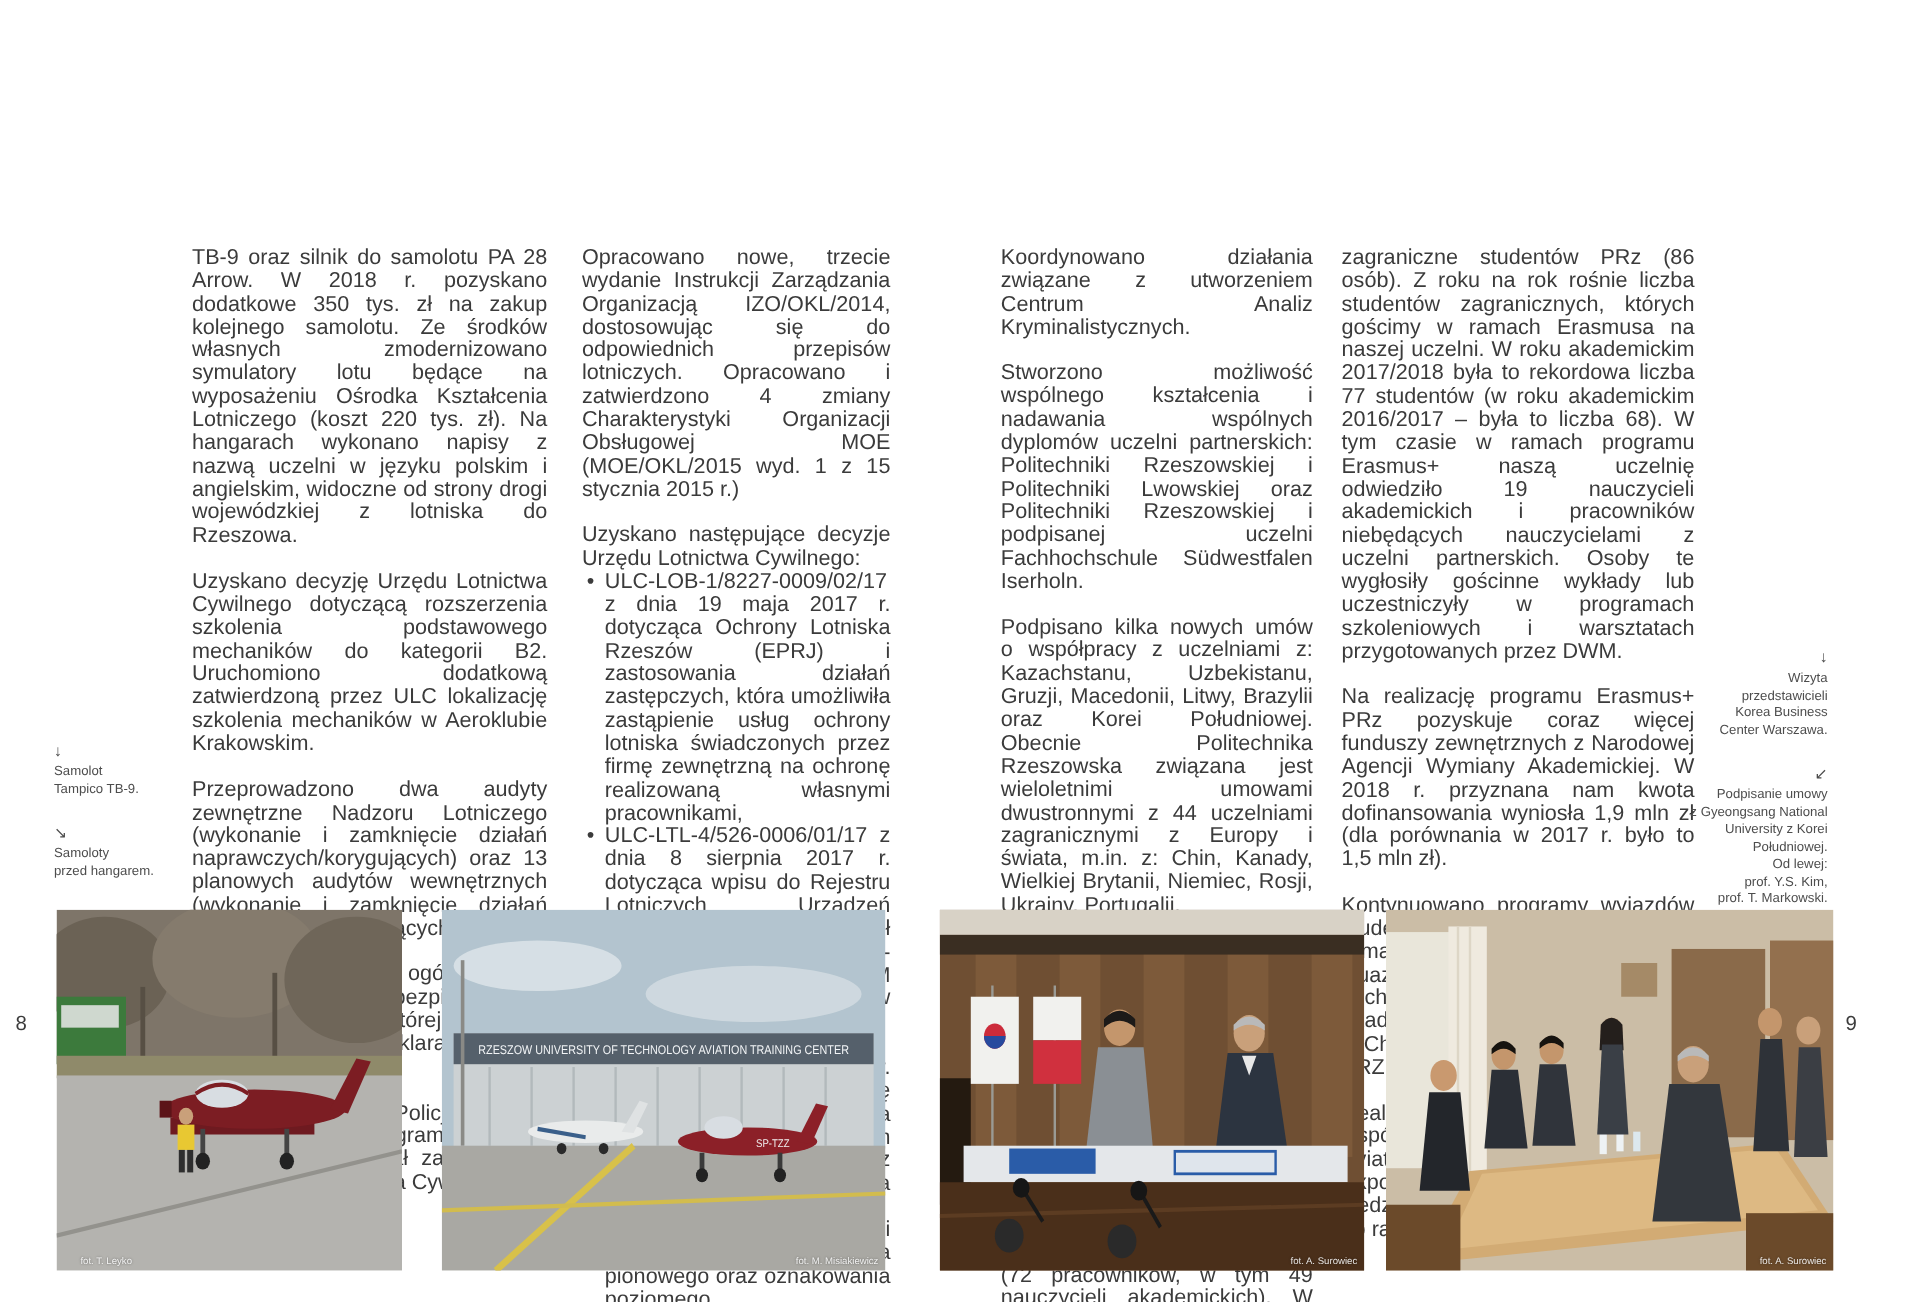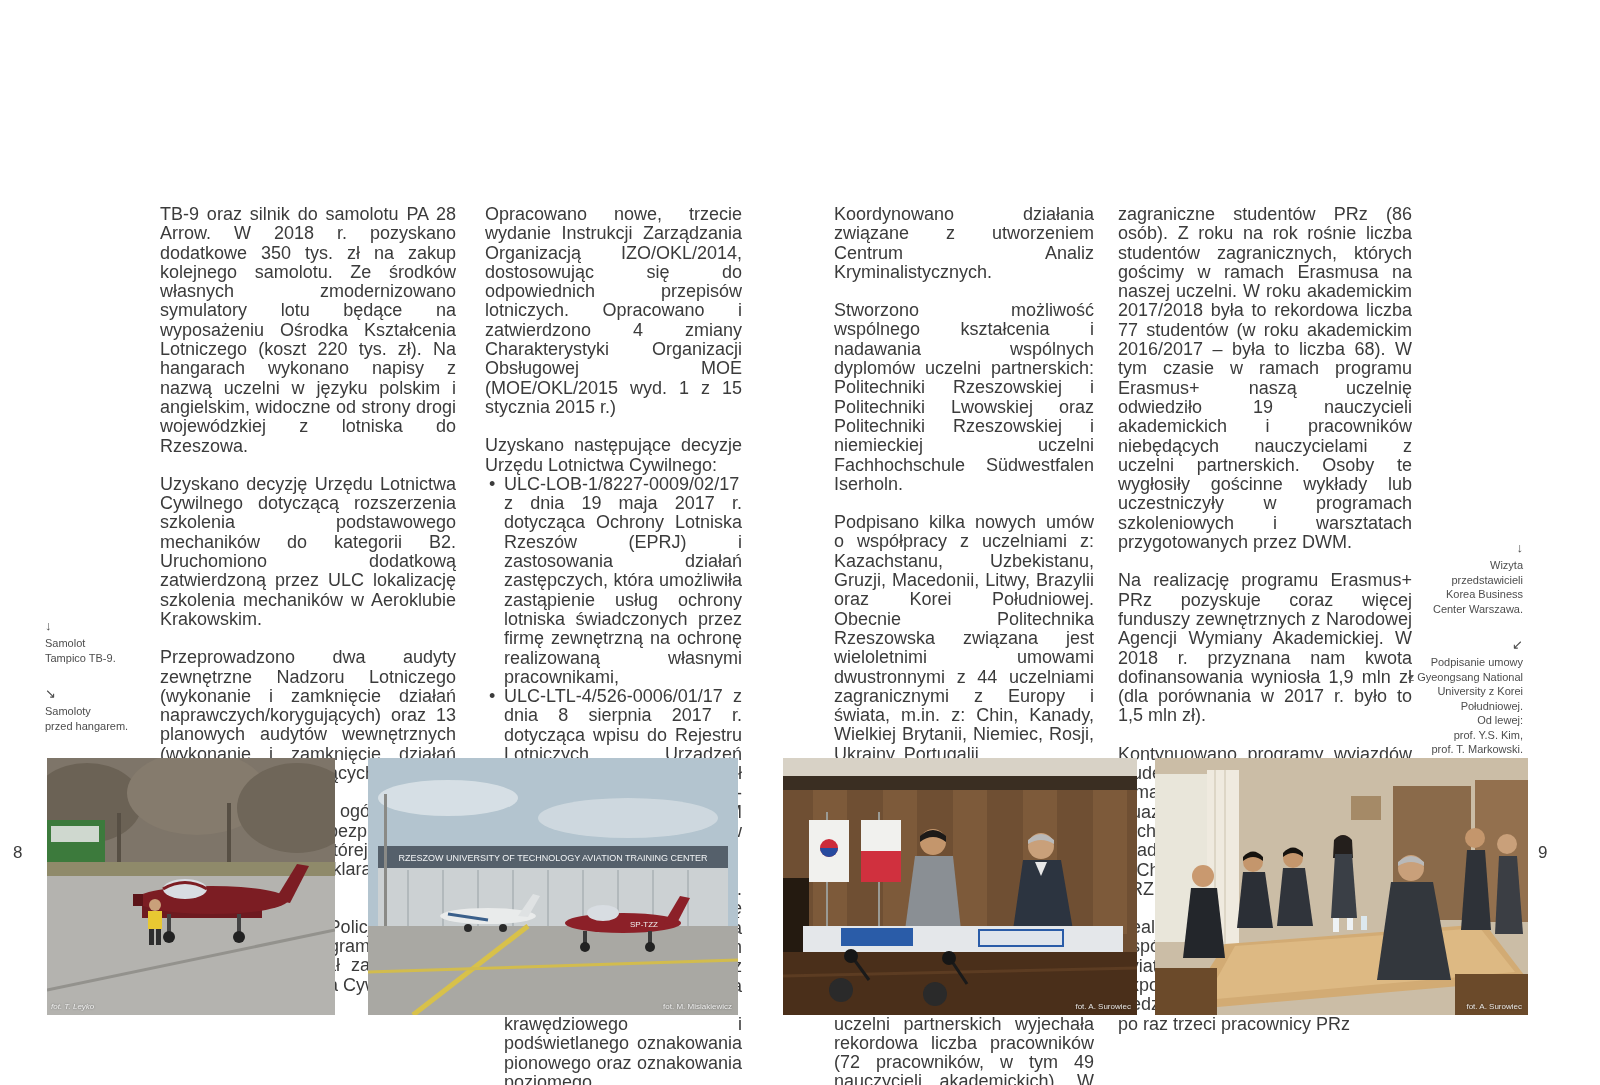--- a/index.html
+++ b/index.html
@@ -22,28 +22,28 @@
   .captions{position:absolute;font-size:11px;line-height:14.5px;color:#4d4d4d;}
   #left-captions{left:45px;top:618px;width:112px;text-align:left;}
   #right-captions{left:1393px;top:540px;width:130px;text-align:right;}
   .caption-block{margin-bottom:21px;}
   .cap-arrow{font-size:13px;line-height:15px;margin-bottom:3px;color:#4d4d4d;}
   
   .pagenum{position:absolute;top:843px;font-size:17px;color:#3b3b3b;}
   #pagenum-left{left:13px;}
   #pagenum-right{left:1538px;}
   
-  .photo{position:absolute;top:758px;height:257px;overflow:hidden;}
+  .photo{position:absolute;top:758px;height:301px;overflow:hidden;}
   #photo-0{left:47px;width:288px;}
   #photo-1{left:368px;width:370px;}
   #photo-2{left:783px;width:354px;}
   #photo-3{left:1155px;width:373px;}
   .photo svg{display:block;width:100%;height:100%;}
   .credit{position:absolute;bottom:4px;font-size:8px;color:rgba(255,255,255,0.88);text-shadow:0 0 2px rgba(0,0,0,0.45);}
-  .credit.left{left:4px;font-style:italic;}
+  .credit.left{left:20px;}
   .credit.right{right:6px;}
 </style>
 </head>
 <body>
 
 <div class="pagenum" id="pagenum-left">8</div>
 <div class="pagenum" id="pagenum-right">9</div>
 
 <div class="col" id="col-0">
     <p>TB-9 oraz silnik do samolotu PA 28 Arrow. W 2018 r. pozyskano dodatkowe 350 tys. zł na zakup kolejnego samolotu. Ze środków własnych zmodernizowano symulatory lotu będące na wyposażeniu Ośrodka Kształcenia Lotniczego (koszt 220 tys. zł). Na hangarach wykonano napisy z nazwą uczelni w języku polskim i angielskim, widoczne od strony drogi wojewódzkiej z lotniska do Rzeszowa.</p>
@@ -57,21 +57,21 @@
     <p class="tight">Uzyskano następujące decyzje Urzędu Lotnictwa Cywilnego:</p>
     <ul>
       <li>ULC-LOB-1/8227-0009/02/17 z dnia 19 maja 2017 r. dotycząca Ochrony Lotniska Rzeszów (EPRJ) i zastosowania działań zastępczych, która umożliwiła zastąpienie usług ochrony lotniska świadczonych przez firmę zewnętrzną na ochronę realizowaną własnymi pracownikami,</li>
       <li>ULC-LTL-4/526-0006/01/17 z dnia 8 sierpnia 2017 r. dotycząca wpisu do Rejestru Lotniczych Urządzeń Naziemnych systemy świateł dróg kołowania DK-H1, DK-H2, DK-N, DK-K, DK-L, DK-M i podświetlanych znaków pionowych,</li>
       <li>ULC-LTL-1/5021-0041/02/17 z dnia 4 września 2017 r. zatwierdzająca zmianę danych rejestrowych lotniska w związku z wybudowaniem systemu dróg kołowania wraz z systemem oświetlenia nawigacyjnego krawędziowego i podświetlanego oznakowania pionowego oraz oznakowania poziomego,</li>
       <li>ULC-LTL-4/551-0048/02/17 z dnia 21 września 2017 r. zatwierdzająca Instrukcję Operacyjną Lotniska użytku wyłącznego Rzeszów (EPRJ).</li>
     </ul>
   </div>
 <div class="col" id="col-2">
     <p>Koordynowano działania związane z utworzeniem Centrum Analiz Kryminalistycznych.</p>
-    <p>Stworzono możliwość wspólnego kształcenia i nadawania wspólnych dyplomów uczelni partnerskich: Politechniki Rzeszowskiej i Politechniki Lwowskiej oraz Politechniki Rzeszowskiej i niemieckiej uczelni Fachhochschule Südwestfalen Iserholn.</p>
+    <p>Stworzono możliwość wspólnego kształcenia i nadawania wspólnych dyplomów uczelni partnerskich: Politechniki Rzeszowskiej i Politechniki Lwowskiej oraz Politechniki Rzeszowskiej i podpisanej uczelni Fachhochschule Südwestfalen Iserholn.</p>
     <p>Podpisano kilka nowych umów o współpracy z uczelniami z: Kazachstanu, Uzbekistanu, Gruzji, Macedonii, Litwy, Brazylii oraz Korei Południowej. Obecnie Politechnika Rzeszowska związana jest wieloletnimi umowami dwustronnymi z 44 uczelniami zagranicznymi z Europy i świata, m.in. z: Chin, Kanady, Wielkiej Brytanii, Niemiec, Rosji, Ukrainy, Portugalii.</p>
     <p>W ramach programu Erasmus+ podpisano pięć nowych umów dotyczących współpracy z uczelniami partnerskimi z: Litwy, Macedonii, Szwecji i Włoch. Obecnie współpraca PRz dotycząca wymiany studentów i nauczycieli akademickich realizowana jest z 74 uczelniami partnerskimi. W ramach programu Erasmus+ w roku akademickim 2017/2018 do uczelni partnerskich wyjechała rekordowa liczba pracowników (72 pracowników, w tym 49 nauczycieli akademickich). W porównaniu z rokiem akademickim 2015/2016 liczba ta wzrosła o 41%. Na wysokim poziomie utrzymuje się też liczba wyjeżdżających na studia i praktyki</p>
   </div>
 <div class="col" id="col-3">
     <p>zagraniczne studentów PRz (86 osób). Z roku na rok rośnie liczba studentów zagranicznych, których gościmy w ramach Erasmusa na naszej uczelni. W roku akademickim 2017/2018 była to rekordowa liczba 77 studentów (w roku akademickim 2016/2017 – była to liczba 68). W tym czasie w ramach programu Erasmus+ naszą uczelnię odwiedziło 19 nauczycieli akademickich i pracowników niebędących nauczycielami z uczelni partnerskich. Osoby te wygłosiły gościnne wykłady lub uczestniczyły w programach szkoleniowych i warsztatach przygotowanych przez DWM.</p>
     <p>Na realizację programu Erasmus+ PRz pozyskuje coraz więcej funduszy zewnętrznych z Narodowej Agencji Wymiany Akademickiej. W 2018 r. przyznana nam kwota dofinansowania wyniosła 1,9 mln zł (dla porównania w 2017 r. było to 1,5 mln zł).</p>
     <p>Kontynuowano programy wyjazdów studentów na studia do Chin w ramach umowy podpisanej z Huazhong University of Science and Technology w Wuhanie. W roku akademickim 2016/2017 na studiach w Chinach przebywało 25 studentów PRZ.</p>
     <p>Realizując postanowienia umowy o współpracy między naszą uczelnią a Aviation Labour Supply and Import-Export Joint Stock Company z siedzibą w Hanoi w Wietnamie, już po raz trzeci pracownicy PRz</p>
   </div>
 

